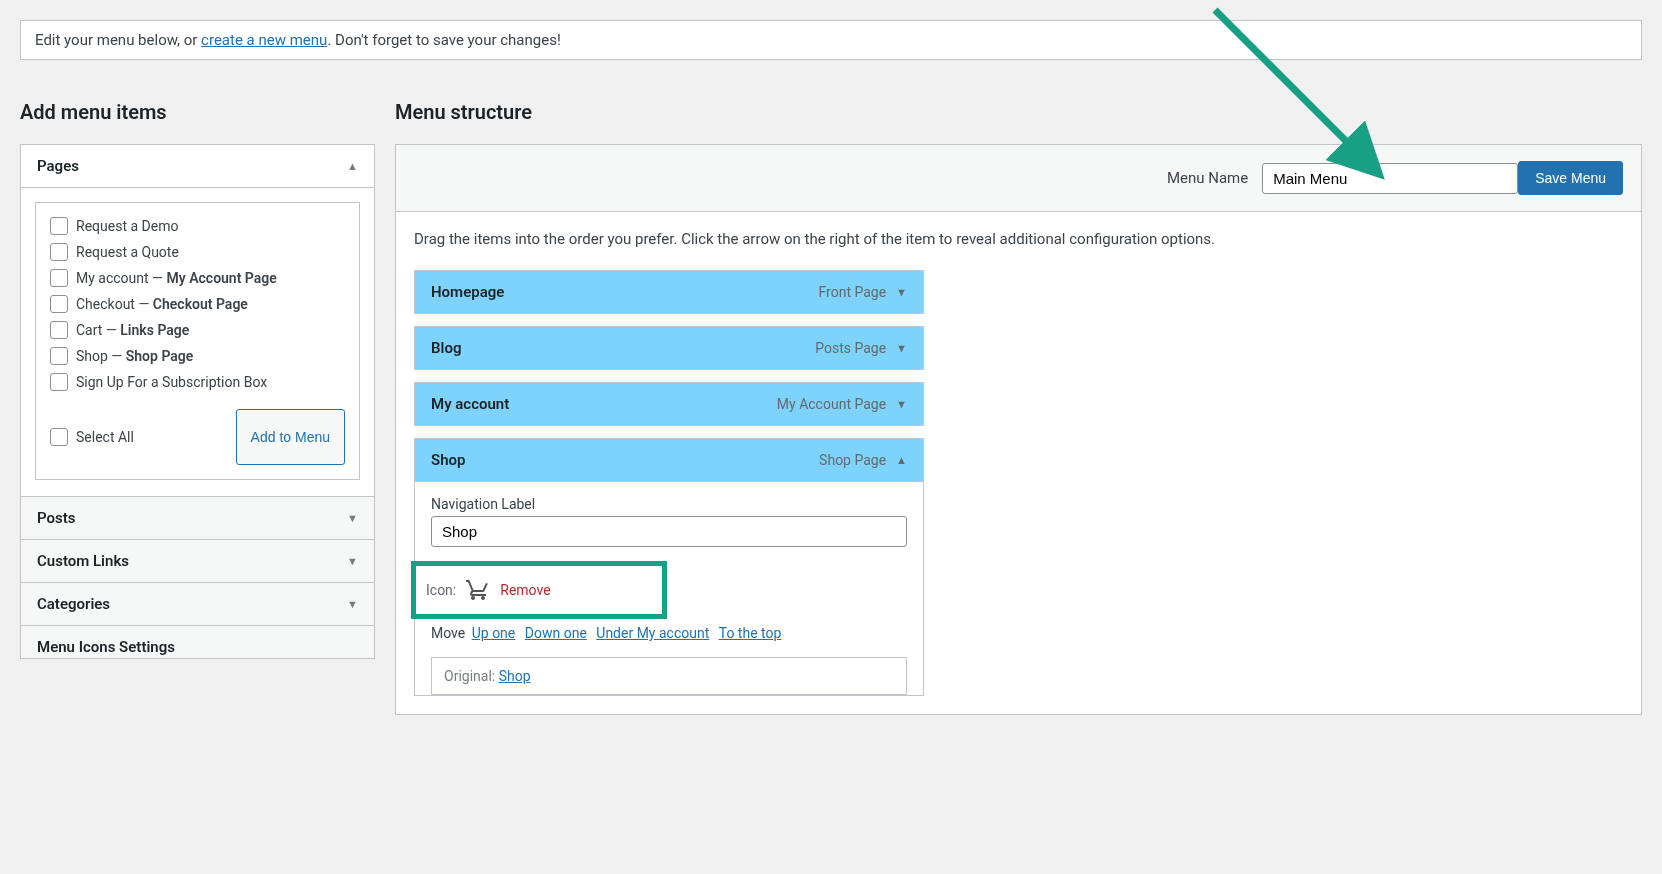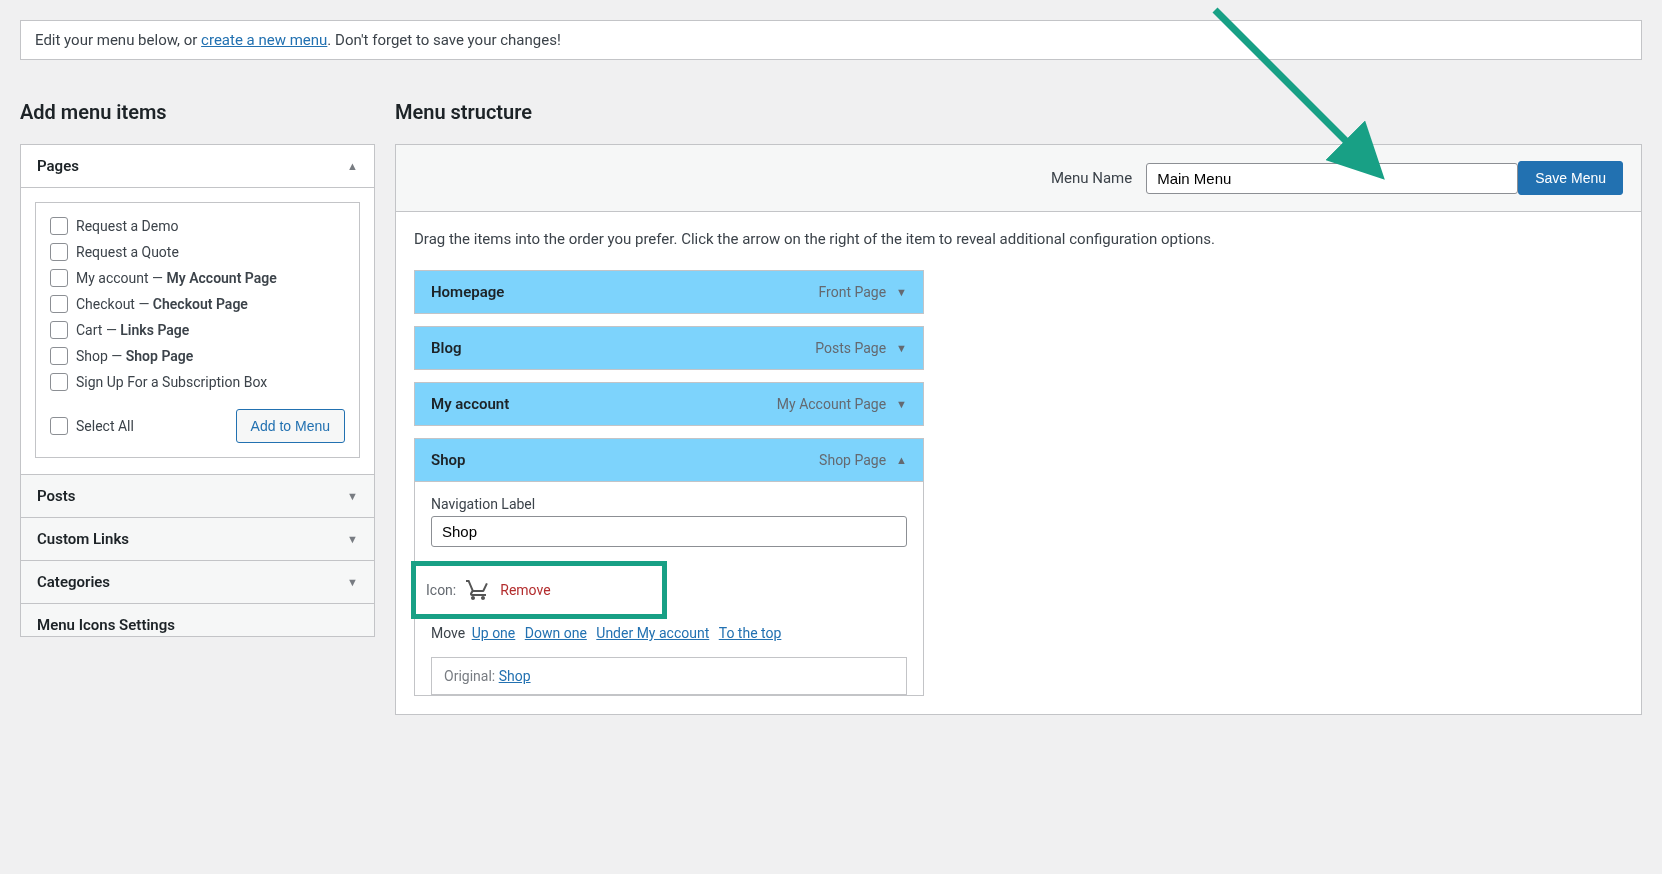--- a/index.html
+++ b/index.html
@@ -79,36 +79,36 @@
     width: 18px; height: 18px; border: 1px solid #8c8f94; border-radius: 3px;
     appearance: none; background: #fff; cursor: pointer;
   }
   .page-row strong { font-weight: 600; }
   .select-all-row {
     display: flex; justify-content: space-between; align-items: center;
     margin-top: 18px;
   }
   .btn-secondary {
     border: 1px solid #2271b1; color: #2271b1; background: #f6f7f7;
-    padding: 8px 14px; border-radius: 3px; font-size: 14px; cursor: pointer;
+    padding: 19px 14px; border-radius: 3px; font-size: 14px; cursor: pointer;
   }
   
   .menu-box {
     border: 1px solid #c3c4c7; background: #fff;
   }
   .menu-top {
     display: flex; align-items: center; padding: 16px 18px;
     border-bottom: 1px solid #c3c4c7; background: #f6f7f7;
     justify-content: flex-end;
   }
   .menu-name-wrap { display: flex; align-items: center; gap: 14px; }
   .menu-name-wrap label { font-size: 15px; color: #3c434a; }
   .menu-name-wrap input {
     border: 1px solid #8c8f94; padding: 6px 10px; font-size: 15px;
-    width: 372px; border-radius: 3px;
+    width: 256px; border-radius: 3px;
   }
   .btn-primary {
     background: #2271b1; color: #fff; border: 1px solid #2271b1;
     padding: 8px 16px; border-radius: 3px; font-size: 14px; cursor: pointer;
   }
   .menu-body { padding: 18px; }
   .menu-hint { font-size: 15px; margin-bottom: 22px; color: #3c434a; }
   .menu-items { display: flex; flex-direction: column; gap: 12px; }
   .menu-item {
     width: 510px;

